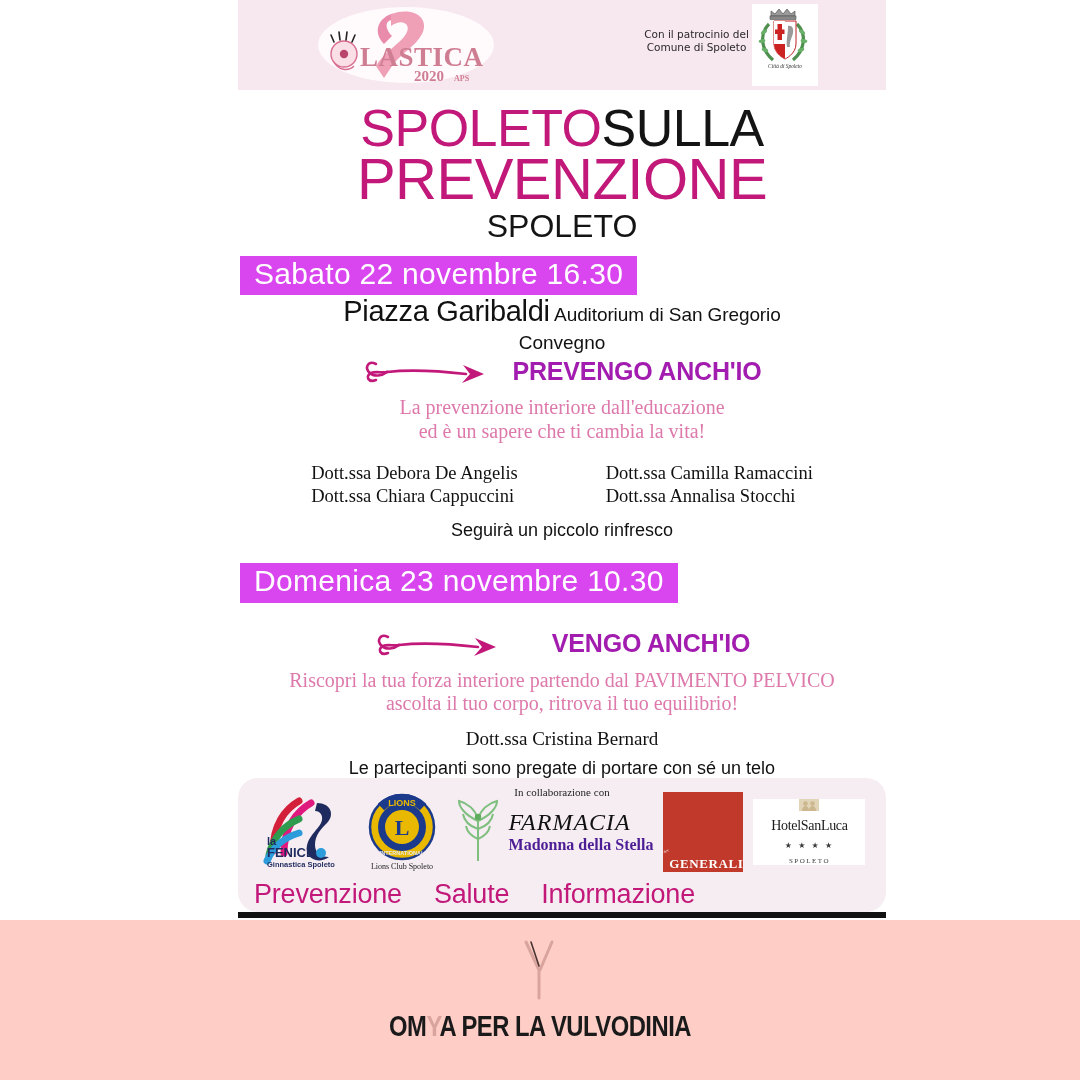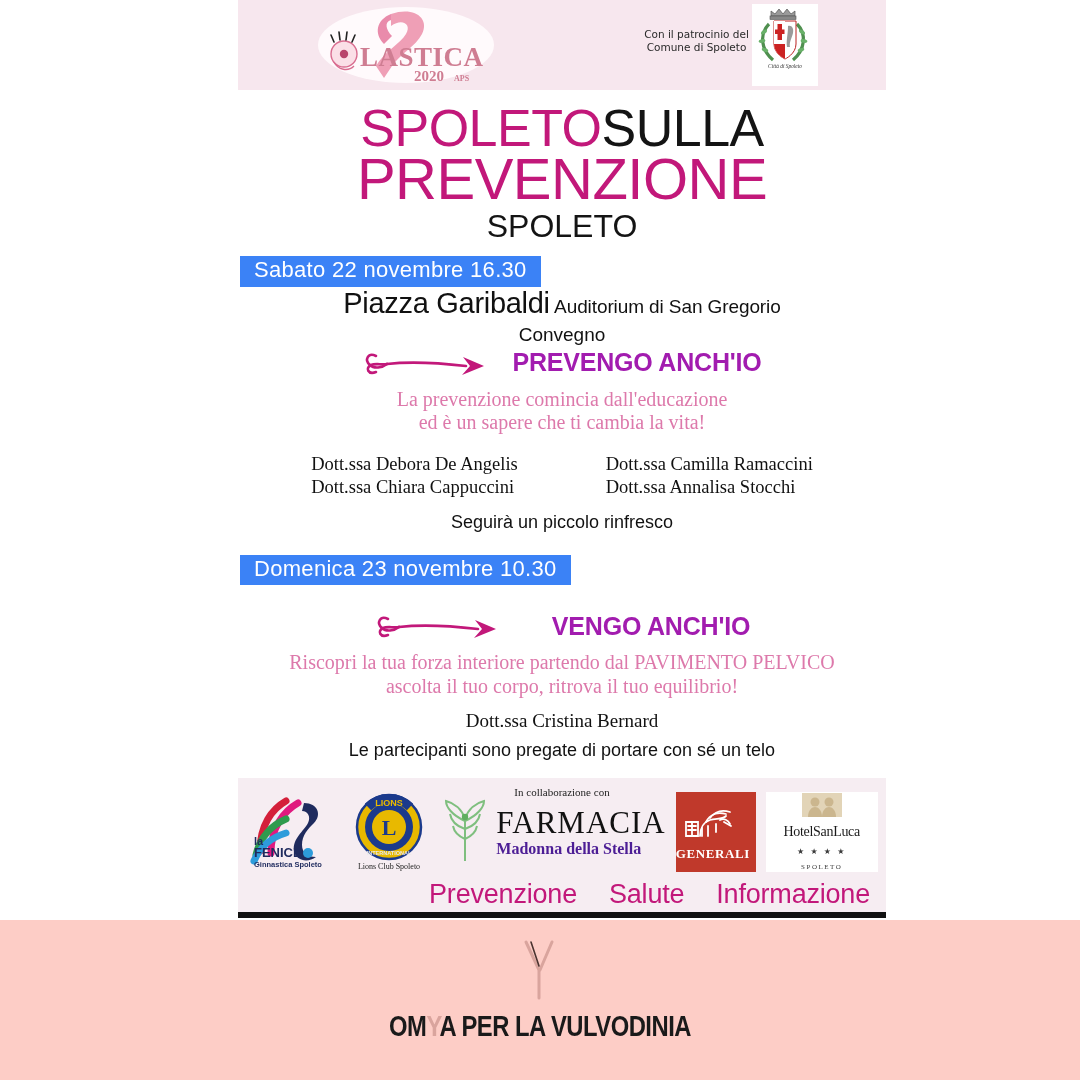--- a/index.html
+++ b/index.html
@@ -107,23 +107,23 @@
     text-align: center;
     font-size: 32px;
     color: #141414;
     letter-spacing: 0px;
     margin-top: 2px;
     line-height: 1.0;
   }
 
   
   .date-banner {
-    background: #3b82f6;
+    background: #d946ef;
     color: #ffffff;
-    font-size: 22px;
+    font-size: 30px;
     padding: 2px 14px 5px 14px;
     display: inline-block;
     line-height: 1.08;
     letter-spacing: 0.3px;
   }
   .date-banner-wrap { margin-top: 14px; padding-left: 2px; }
 
   
   .venue-line {
     text-align: center;
@@ -195,20 +195,21 @@
   }
 
   
   #sponsor-band {
     position: absolute;
     left: 0;
     top: 778px;
     width: 648px;
     height: 134px;
     background: #f6edf2;
+    border-radius: 20px;
   }
   #collab-label {
     position: absolute;
     top: 8px;
     left: 0;
     width: 648px;
     text-align: center;
     font-size: 11px;
     color: #222;
     font-family: "Liberation Serif", serif;
@@ -228,21 +229,21 @@
     display: flex;
     flex-direction: column;
     align-items: center;
     justify-content: center;
   }
   #keywords {
     position: absolute;
     bottom: 2px;
     left: 0;
     width: 648px;
-    text-align: right;
+    text-align: left;
     color: #c2187a;
     font-size: 27px;
     letter-spacing: -0.2px;
   }
   #keywords span { margin: 0 16px; }
 
   
   #brand-mark {
     position: absolute;
     left: 0;
@@ -358,21 +359,21 @@
           <path d="M14 12 C6 8 2 16 8 21 C12 25 20 24 25 20"></path>
           <path d="M14 28 C6 31 3 24 9 21 C13 19 20 21 25 20"></path>
           <path d="M25 20 C50 17 78 19 104 22"></path>
         </g>
         <path d="M101 13 L122 22 L100 31 L108 22 Z" fill="#c2187a"></path>
       </svg>
       <div class="headline">PREVENGO ANCH'IO</div>
     </div>
 
     <div class="tagline">
-      <div>La prevenzione comincia dall'educazione</div>
+      <div>La prevenzione interiore dall'educazione</div>
       <div>ed è un sapere che ti cambia la vita!</div>
     </div>
 
     <div class="doctors">
       <div class="col">
         <div>Dott.ssa Debora De Angelis</div>
         <div>Dott.ssa Chiara Cappuccini</div>
       </div>
       <div class="col">
         <div>Dott.ssa Camilla Ramaccini</div>
@@ -450,45 +451,45 @@
               <path d="M25 22 C12 16 6 8 6 2 C14 4 22 10 25 20"></path>
               <path d="M25 22 C38 16 44 8 44 2 C36 4 28 10 25 20"></path>
               <path d="M25 30 C16 27 11 21 10 15"></path>
               <path d="M25 30 C34 27 39 21 40 15"></path>
               <path d="M25 40 C18 37 14 32 13 27"></path>
               <path d="M25 40 C32 37 36 32 37 27"></path>
             </g>
             <circle cx="25" cy="18" r="3.2" fill="#5fae5f"></circle>
           </svg>
           <div style="text-align:left;">
-            <div style="font-family:'Liberation Serif',serif; font-size:31px; letter-spacing:1px; color:#111; line-height:1;">FARMACIA</div>
+            <div style="font-family:'Liberation Serif',serif; font-size:24px; letter-spacing:1px; color:#111; line-height:1;font-style:italic;">FARMACIA</div>
             <div style="font-family:'Liberation Serif',serif; font-size:16px; font-weight:bold; color:#4c1d95; line-height:1.1; margin-top:2px;">Madonna della Stella</div>
           </div>
         </div>
 
         <div class="logo-cell">
-          <div style="background:#c0392b; width:80px; height:80px; display:flex; flex-direction:column; align-items:flex-start; justify-content:center;">
+          <div style="background:#c0392b; width:80px; height:80px; display:flex; flex-direction:row; align-items:flex-end; justify-content:center;">
             <svg width="58" height="42" viewBox="0 0 58 42" aria-hidden="true">
               <g fill="none" stroke="#ffffff" stroke-width="1.8" stroke-linecap="round">
                 <path d="M10 34 L10 20 L22 20 L22 34 Z"></path>
                 <path d="M12 24 L20 24 M12 28 L20 28 M16 20 L16 34"></path>
                 <path d="M24 34 C24 26 28 20 34 18 C40 16 46 18 50 14"></path>
                 <path d="M26 34 L26 26 M32 34 L32 24 M40 30 L40 22"></path>
                 <path d="M30 20 C34 12 42 10 50 12"></path>
                 <path d="M34 16 C40 8 48 8 54 10"></path>
                 <path d="M44 18 C48 16 52 18 54 22"></path>
                 <path d="M48 20 L55 24"></path>
               </g>
             </svg>
             <div style="color:#ffffff; font-family:'Liberation Serif',serif; font-size:13px; font-weight:bold; letter-spacing:0.6px; margin-top:2px;">GENERALI</div>
           </div>
         </div>
 
         <div class="logo-cell">
-          <div style="background:#ffffff; width:112px; height:80px; display:flex; flex-direction:column; align-items:center; justify-content:center; gap:7px;">
+          <div style="background:#ffffff; width:112px; height:66px; display:flex; flex-direction:column; align-items:center; justify-content:center; gap:7px;">
             <svg width="40" height="24" viewBox="0 0 40 24" aria-hidden="true">
               <rect x="0" y="0" width="40" height="24" fill="#e2d4b7"></rect>
               <circle cx="13" cy="9" r="4.5" fill="#cbb68e"></circle>
               <circle cx="27" cy="9" r="4.5" fill="#cbb68e"></circle>
               <path d="M6 24 C6 17 10 14 13 14 C16 14 20 17 20 24 Z" fill="#cbb68e"></path>
               <path d="M20 24 C20 17 24 14 27 14 C30 14 34 17 34 24 Z" fill="#cbb68e"></path>
             </svg>
             <div style="font-family:'Liberation Serif',serif; font-size:14px; color:#1a1a1a; letter-spacing:-0.3px;">HotelSanLuca</div>
             <div style="font-size:8px; color:#3a3a3a; letter-spacing:2px;">★ ★ ★ ★</div>
             <div style="font-family:'Liberation Serif',serif; font-size:7px; color:#3a3a3a; letter-spacing:1.5px;">SPOLETO</div>

